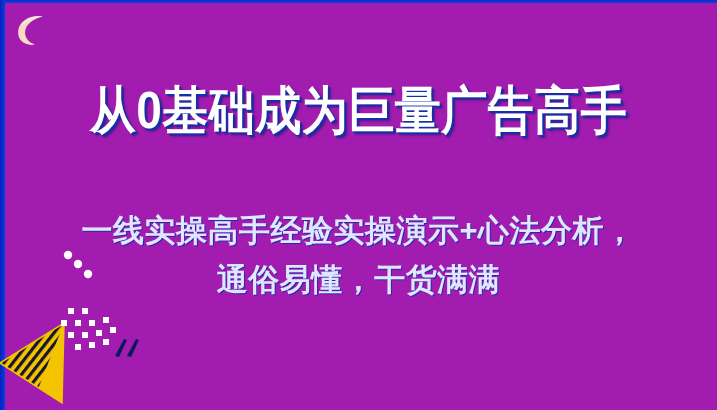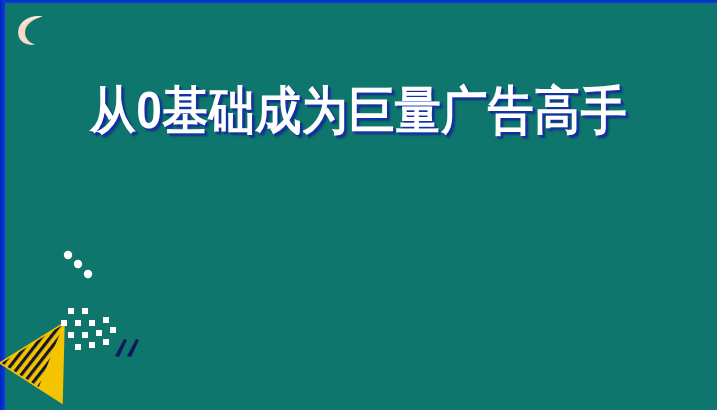--- a/index.html
+++ b/index.html
@@ -6,21 +6,21 @@
   html, body {
     margin: 0;
     padding: 0;
     background: #222;
   }
   #poster {
     position: relative;
     width: 717px;
     height: 410px;
     overflow: hidden;
-    background: #0f766e;
+    background: #a21caf;
     font-family: "Liberation Sans", "DejaVu Sans", sans-serif;
     -webkit-font-smoothing: antialiased;
   }
   
   #poster .edge-left {
     position: absolute;
     left: 0;
     top: 0;
     width: 5px;
     height: 100%;
@@ -131,20 +131,24 @@
       <path d="M27.5 3.5 C16 1.5, 4.5 7.5, 3.2 17.5 C1.9 27.5, 11 33.5, 20 31.5
                C13.5 29.5, 9.2 24.5, 10.2 17.8 C11.2 11.0, 18.5 5.8, 27.5 3.5 Z" fill="#f7d9c4"></path>
       <path d="M27.5 3.5 C18.5 2.0, 9.0 6.5, 6.0 14.0 C9.5 8.8, 18.0 5.2, 27.5 3.5 Z" fill="#fdeade"></path>
     </svg>
   </div>
 
   <div class="title-wrap">
     <span class="title">从0基础成为巨量广告高手</span>
   </div>
 
+  <div class="subtitle-wrap">
+    <span class="subtitle-line">一线实操高手经验实操演示+心法分析，</span>
+    <span class="subtitle-line">通俗易懂，干货满满</span>
+  </div>
 
   <div class="dots-diag">
     <svg width="36" height="34" viewBox="0 0 36 34" aria-hidden="true">
       <circle cx="6" cy="7" r="4.2" fill="#ffffff"></circle>
       <circle cx="16" cy="16" r="4.2" fill="#ffffff"></circle>
       <circle cx="26" cy="26" r="4.2" fill="#ffffff"></circle>
     </svg>
   </div>
 
   <div class="triangle">

